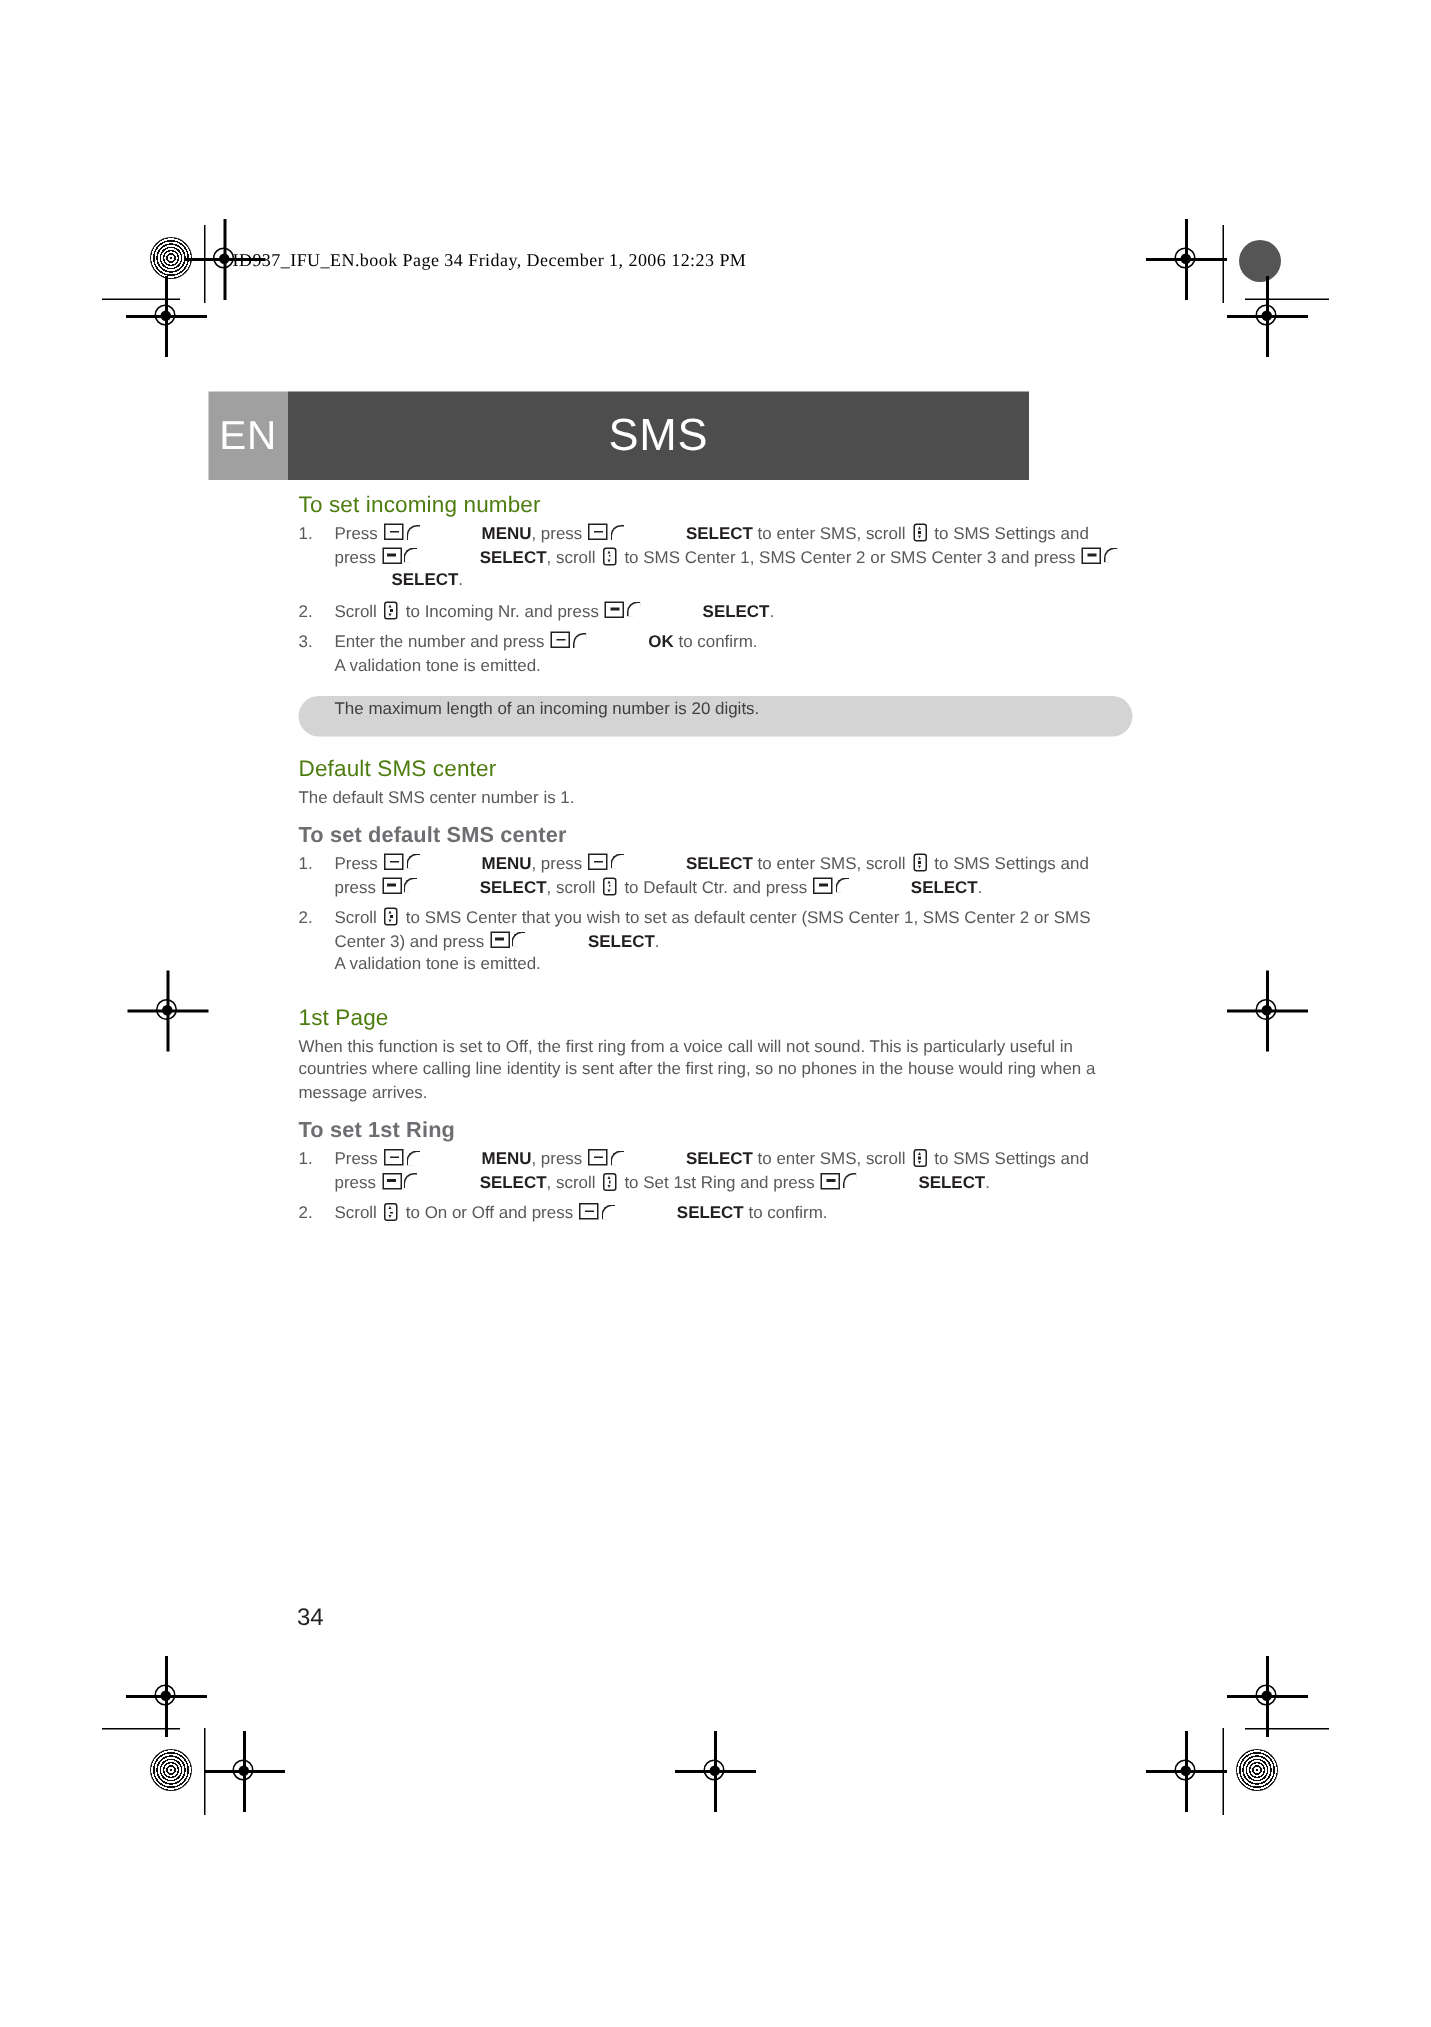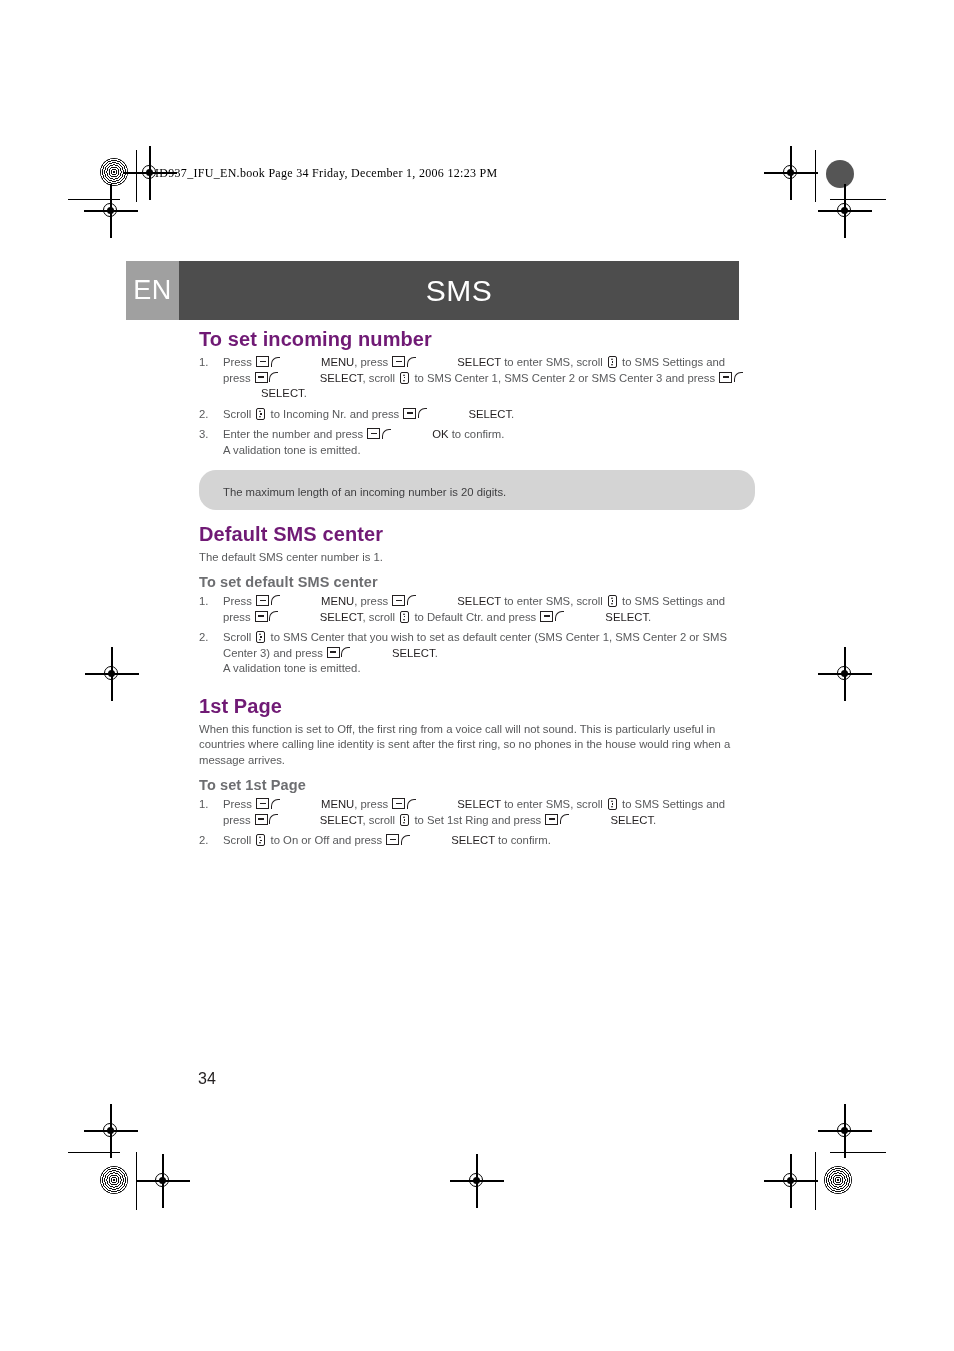--- a/index.html
+++ b/index.html
@@ -87,23 +87,23 @@
   
   .page {
     position: absolute;
     left: 0; top: 0;
     width: 954px;
     height: 1351px;
   }
 
   .title-row {
     position: absolute;
-    left: 126px;
+    left: 139px;
     top: 261px;
-    width: 613px;
+    width: 547px;
     height: 59px;
     display: flex;
     border-radius: 13px;
   }
   .lang-badge {
     width: 53px;
     height: 59px;
     background: #a0a0a0;
     color: #ffffff;
     display: flex;
@@ -127,23 +127,23 @@
 
   .content {
     position: absolute;
     left: 199px;
     top: 328px;
     width: 556px;
   }
 
   h2.sec {
     margin: 0 0 4px 0;
-    font-size: 20px;
-    font-weight: 700;
-    color: #701a75;
+    font-size: 15px;
+    font-weight: 400;
+    color: #4d7c0f;
     letter-spacing: 0.1px;
   }
   h3.sub {
     margin: 9px 0 4px 0;
     font-size: 14.5px;
     font-weight: 700;
     color: #6d6e71;
     letter-spacing: 0.1px;
   }
   p.body {
@@ -171,21 +171,21 @@
   ol.steps > li::before {
     counter-increment: stepc;
     content: counter(stepc) ".";
     position: absolute;
     left: 0;
     top: 0;
     width: 20px;
     color: #58595b;
     font-size: 11.3px;
   }
-  .bold { font-weight: normal; color: #231f20; padding-left: 38px; }
+  .bold { font-weight: bold; color: #231f20; padding-left: 38px; }
 
   
   .softkey {
     display: inline-block;
     position: relative;
     width: 25px;
     height: 11px;
     vertical-align: -1px;
     margin: 0 2px 0 1px;
   }
@@ -254,21 +254,21 @@
     border-left: 1.7px solid transparent;
     border-right: 1.7px solid transparent;
     border-top: 2.3px solid #231f20;
   }
 
   
   .note {
     margin-top: 11px;
     background: #d4d4d4;
     border-radius: 17px;
-    padding: 15px 20px 10px 24px;
+    padding: 2px 20px 10px 24px;
     font-size: 11.3px;
     line-height: 15px;
     color: #3f3f41;
     width: 512px;
     box-sizing: content-box;
   }
 
   .page-num {
     position: absolute;
     left: 198px;
@@ -389,21 +389,21 @@
       <h2 class="sec">Default SMS center</h2>
       <p class="body">The default SMS center number is 1.</p>
       <h3 class="sub">To set default SMS center</h3>
       <ol class="steps">
         <li>Press <span class="softkey"><span class="box"></span><span class="dash"></span><span class="hook"></span></span><span class="bold">MENU</span>, press <span class="softkey"><span class="box"></span><span class="dash"></span><span class="hook"></span></span><span class="bold">SELECT</span> to enter SMS, scroll <span class="scrollkey"><span class="sbox"></span><span class="up"></span><span class="mid"></span><span class="dn"></span></span> to SMS Settings and press <span class="softkey"><span class="box"></span><span class="dash"></span><span class="hook"></span></span><span class="bold">SELECT</span>, scroll <span class="scrollkey"><span class="sbox"></span><span class="up"></span><span class="mid"></span><span class="dn"></span></span> to Default Ctr. and press <span class="softkey"><span class="box"></span><span class="dash"></span><span class="hook"></span></span><span class="bold">SELECT</span>.</li>
         <li>Scroll <span class="scrollkey"><span class="sbox"></span><span class="up"></span><span class="mid"></span><span class="dn"></span></span> to SMS Center that you wish to set as default center (SMS Center 1, SMS Center 2 or SMS Center 3) and press <span class="softkey"><span class="box"></span><span class="dash"></span><span class="hook"></span></span><span class="bold">SELECT</span>.<br>A validation tone is emitted.</li>
       </ol>
       <div class="spacer-md"></div>
       <h2 class="sec">1st Page</h2>
       <p class="body">When this function is set to Off, the first ring from a voice call will not sound. This is particularly useful in countries where calling line identity is sent after the first ring, so no phones in the house would ring when a message arrives.</p>
-      <h3 class="sub">To set 1st Page</h3>
+      <h3 class="sub">To set 1st Ring</h3>
       <ol class="steps">
         <li>Press <span class="softkey"><span class="box"></span><span class="dash"></span><span class="hook"></span></span><span class="bold">MENU</span>, press <span class="softkey"><span class="box"></span><span class="dash"></span><span class="hook"></span></span><span class="bold">SELECT</span> to enter SMS, scroll <span class="scrollkey"><span class="sbox"></span><span class="up"></span><span class="mid"></span><span class="dn"></span></span> to SMS Settings and press <span class="softkey"><span class="box"></span><span class="dash"></span><span class="hook"></span></span><span class="bold">SELECT</span>, scroll <span class="scrollkey"><span class="sbox"></span><span class="up"></span><span class="mid"></span><span class="dn"></span></span> to Set 1st Ring and press <span class="softkey"><span class="box"></span><span class="dash"></span><span class="hook"></span></span><span class="bold">SELECT</span>.</li>
         <li>Scroll <span class="scrollkey"><span class="sbox"></span><span class="up"></span><span class="mid"></span><span class="dn"></span></span> to On or Off and press <span class="softkey"><span class="box"></span><span class="dash"></span><span class="hook"></span></span><span class="bold">SELECT</span> to confirm.</li>
       </ol>
     </div>
 
   <div class="page-num">34</div>
 </div>
 
 </body></html>

